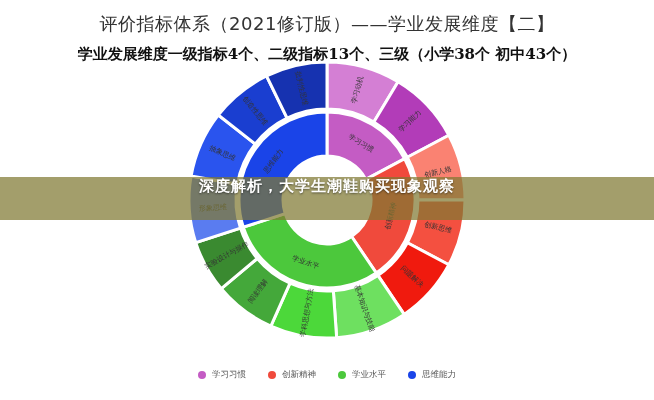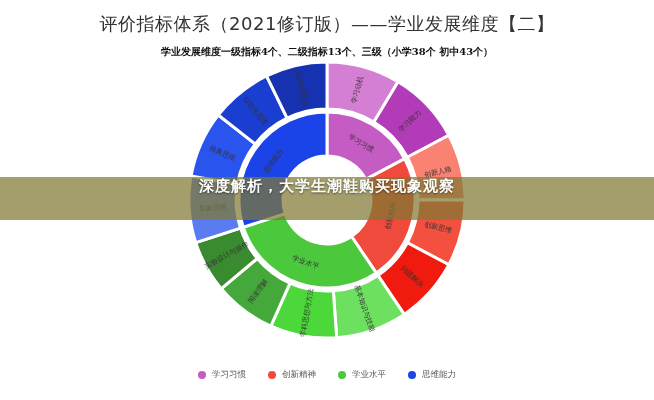--- a/index.html
+++ b/index.html
@@ -1,18 +1,18 @@
 <!DOCTYPE html>
 <html><head>
 <meta charset="utf-8">
 <style>
   html, body { margin:0; padding:0; }
   body { width:654px; height:400px; background:#ffffff; position:relative; overflow:hidden; font-family:"DejaVu Sans", sans-serif; }
   .title { position:absolute; top:12px; left:0; width:654px; text-align:center; font-size:18px; font-weight:normal; color:#333333; letter-spacing:0.5px; }
-  .subtitle { position:absolute; top:45px; left:0; width:654px; text-align:center; font-size:10px; font-weight:bold; color:#111111; font-family:"DejaVu Serif", serif; }
+  .subtitle { position:absolute; top:45px; left:0; width:654px; text-align:center; font-size:15px; font-weight:bold; color:#111111; font-family:"DejaVu Serif", serif; }
   svg.chart { position:absolute; left:0; top:0; }
   .seg-label { font-size:7px; fill:#333333; font-family:"DejaVu Sans", sans-serif; }
   .legend { position:absolute; top:369px; left:0; width:654px; display:flex; justify-content:center; gap:22px; font-size:8.5px; color:#555555; }
   .legend-item { display:flex; align-items:center; gap:6px; }
   .dot { width:8px; height:8px; border-radius:50%; display:inline-block; }
   .banner { position:absolute; left:0; top:177px; width:654px; height:43px; background:rgba(128,120,50,0.72); display:flex; align-items:flex-start; justify-content:center; }
   .banner-text { color:#ffffff; font-size:15px; font-weight:bold; letter-spacing:1px; text-shadow:0 1px 2px rgba(0,0,0,0.5); }
 </style>
 </head>
 <body>

